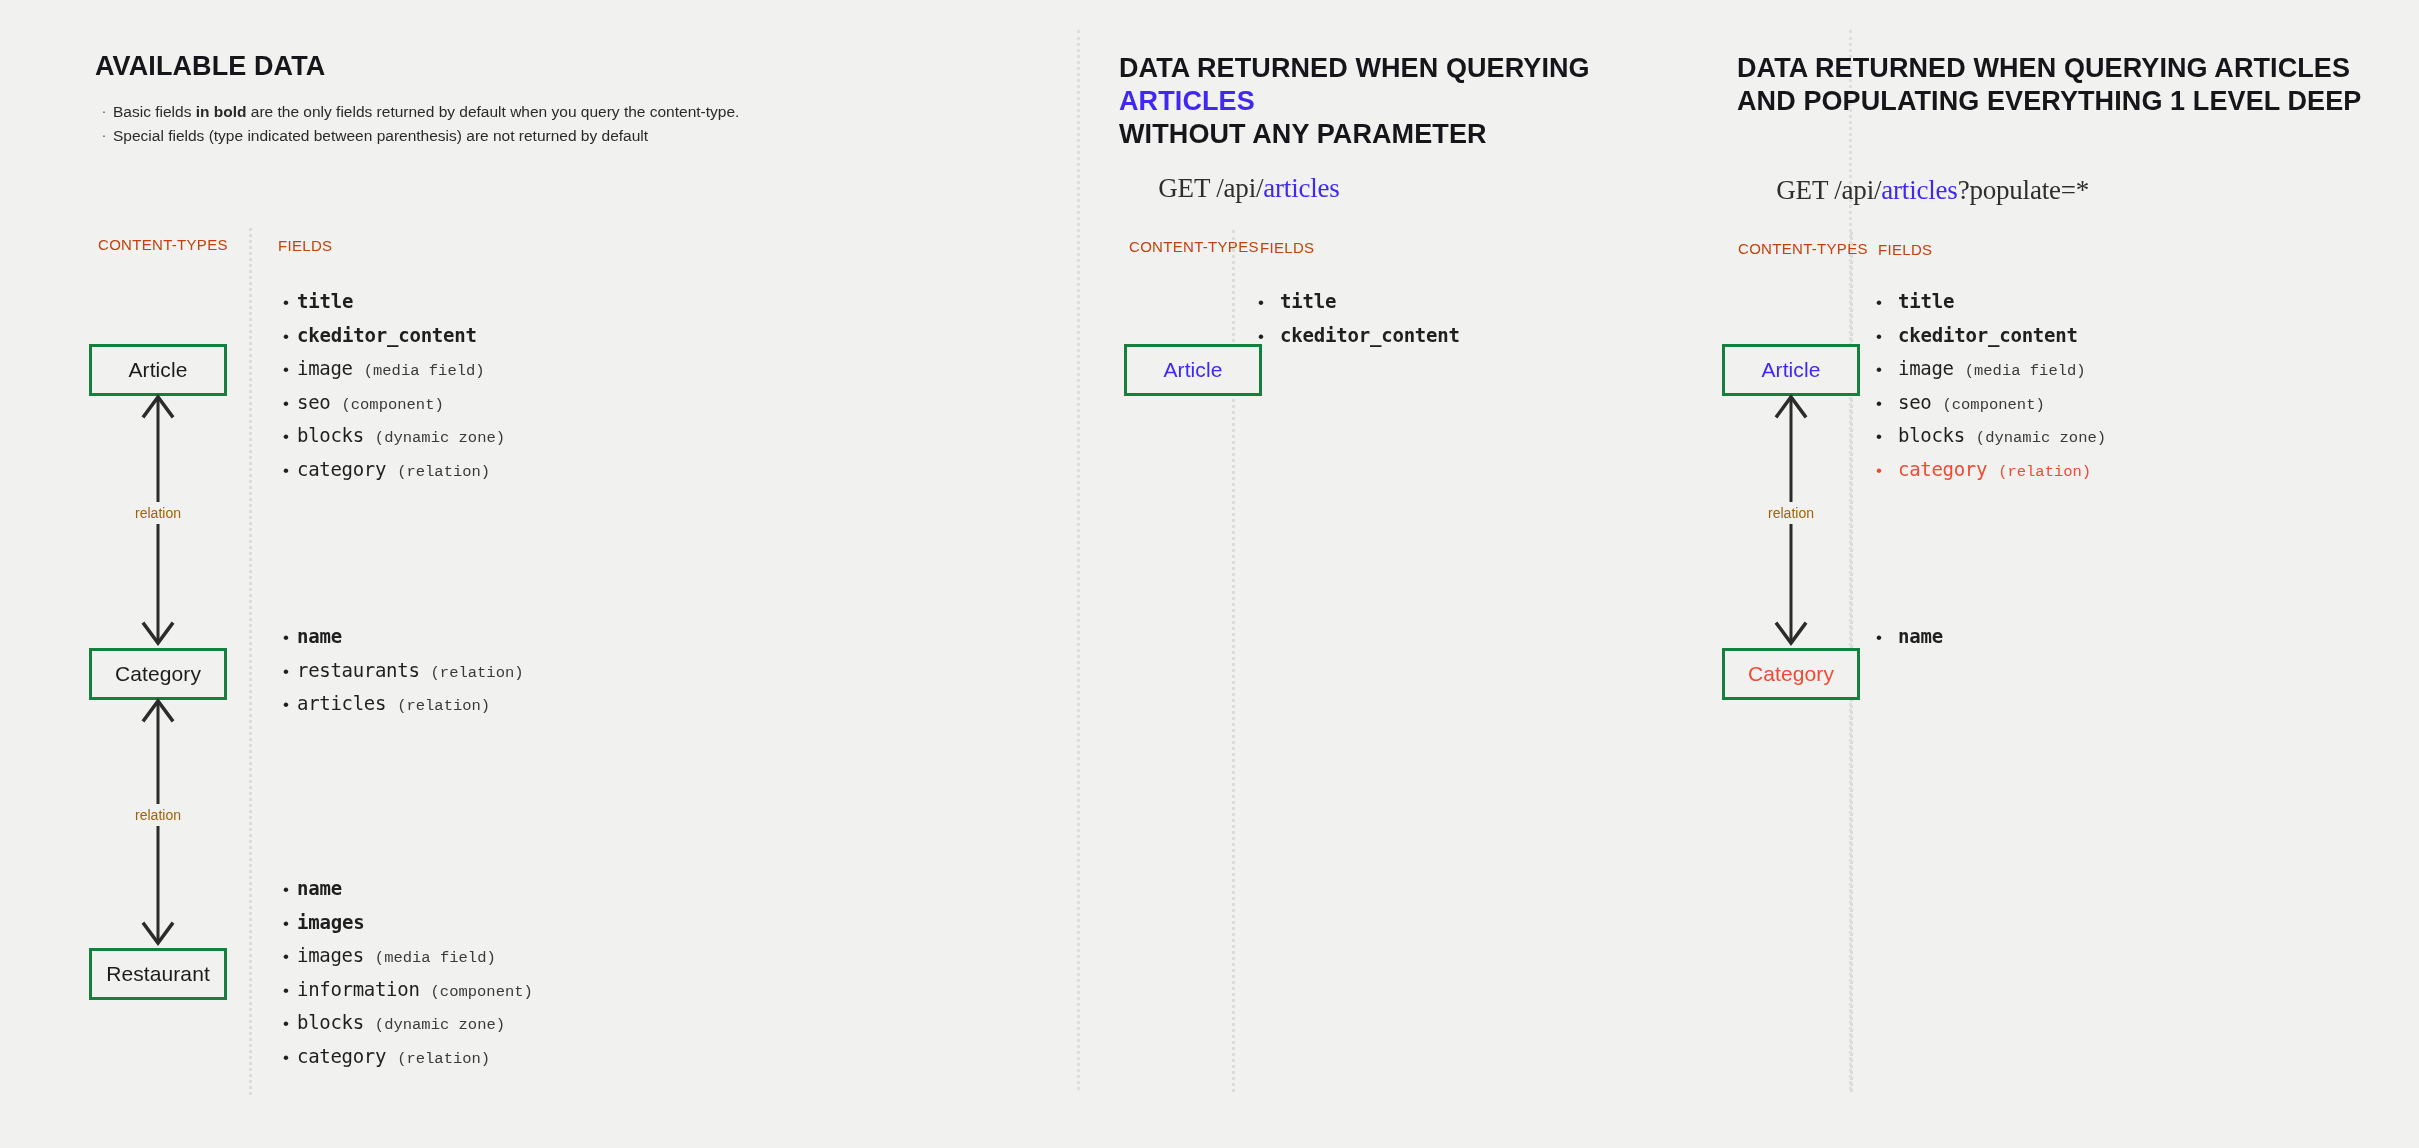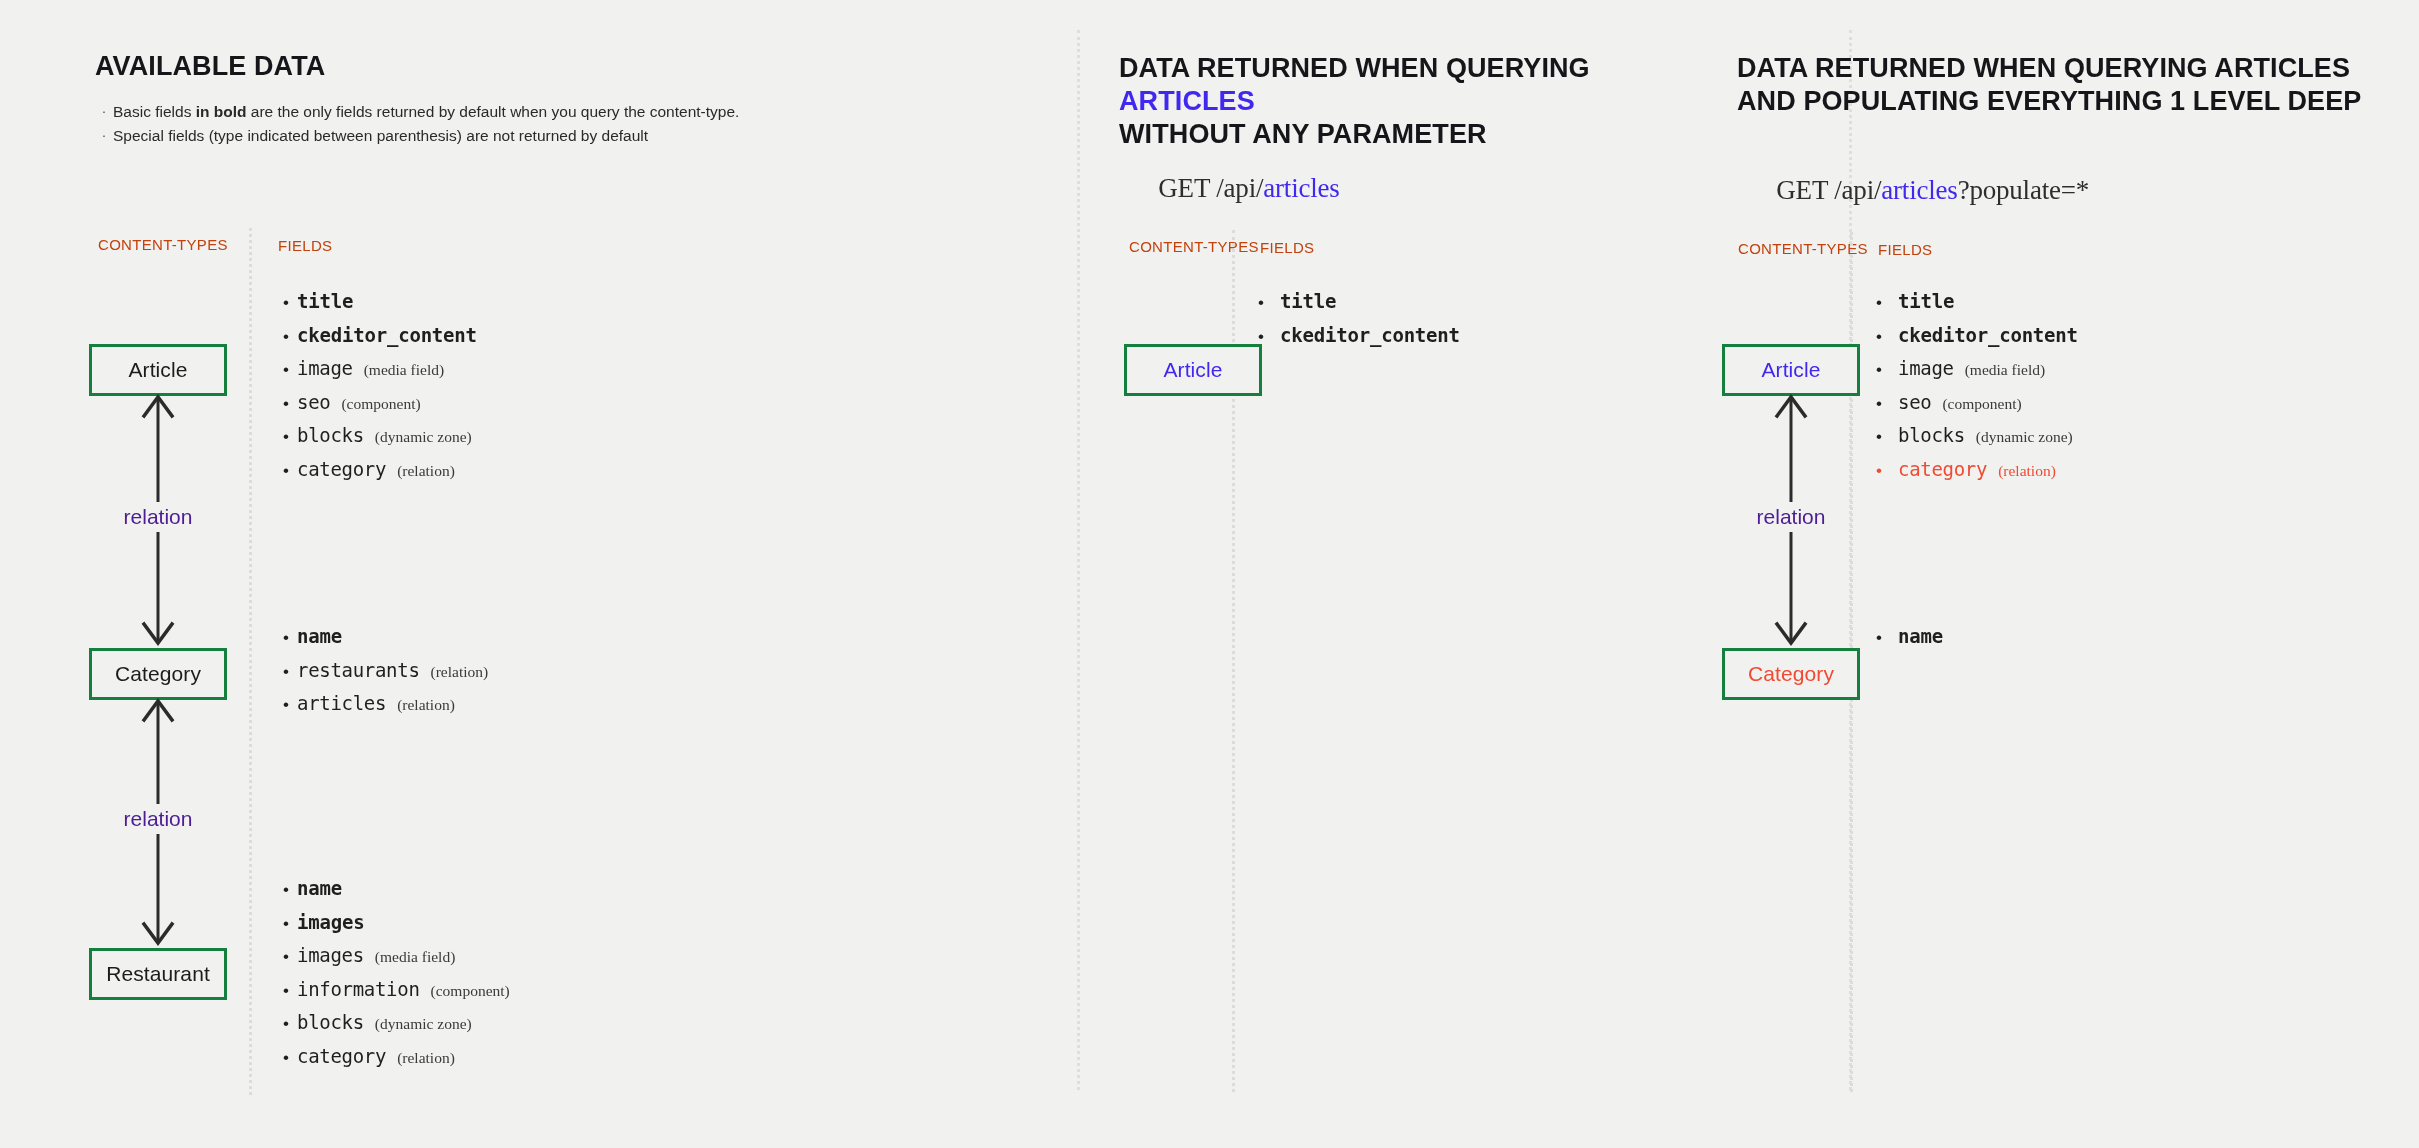--- a/index.html
+++ b/index.html
@@ -111,22 +111,22 @@
 
   
   .connector { position: absolute; }
   .connector svg { display: block; }
   .connector .rel-label {
     position: absolute;
     left: 50%;
     transform: translateX(-50%);
     background: #f1f1f0;
     padding: 3px 6px;
-    font-size: 21px;
-    color: #4c1d95;
+    font-size: 14px;
+    color: #a16207;
     white-space: nowrap;
   }
 
   
   .field-list { position: absolute; }
   .field-row {
     display: flex;
     align-items: baseline;
     height: 33.5px;
     white-space: nowrap;
@@ -139,21 +139,21 @@
     line-height: 1;
   }
   .field-name {
     font-family: "DejaVu Sans Mono", monospace;
     font-size: 19px;
     color: #1f1f1f;
     letter-spacing: -.3px;
   }
   .field-row.basic .field-name { font-weight: bold; letter-spacing: -.2px; }
   .field-type {
-    font-family: Liberation Serif, serif;
+    font-family: Liberation Mono, monospace;
     font-size: 15.5px;
     color: #3a3a3a;
     margin-left: 11px;
   }
   .field-row.highlight .field-bullet,
   .field-row.highlight .field-name,
   .field-row.highlight .field-type { color: #f04a32; }
 </style>
 </head>
 <body>

